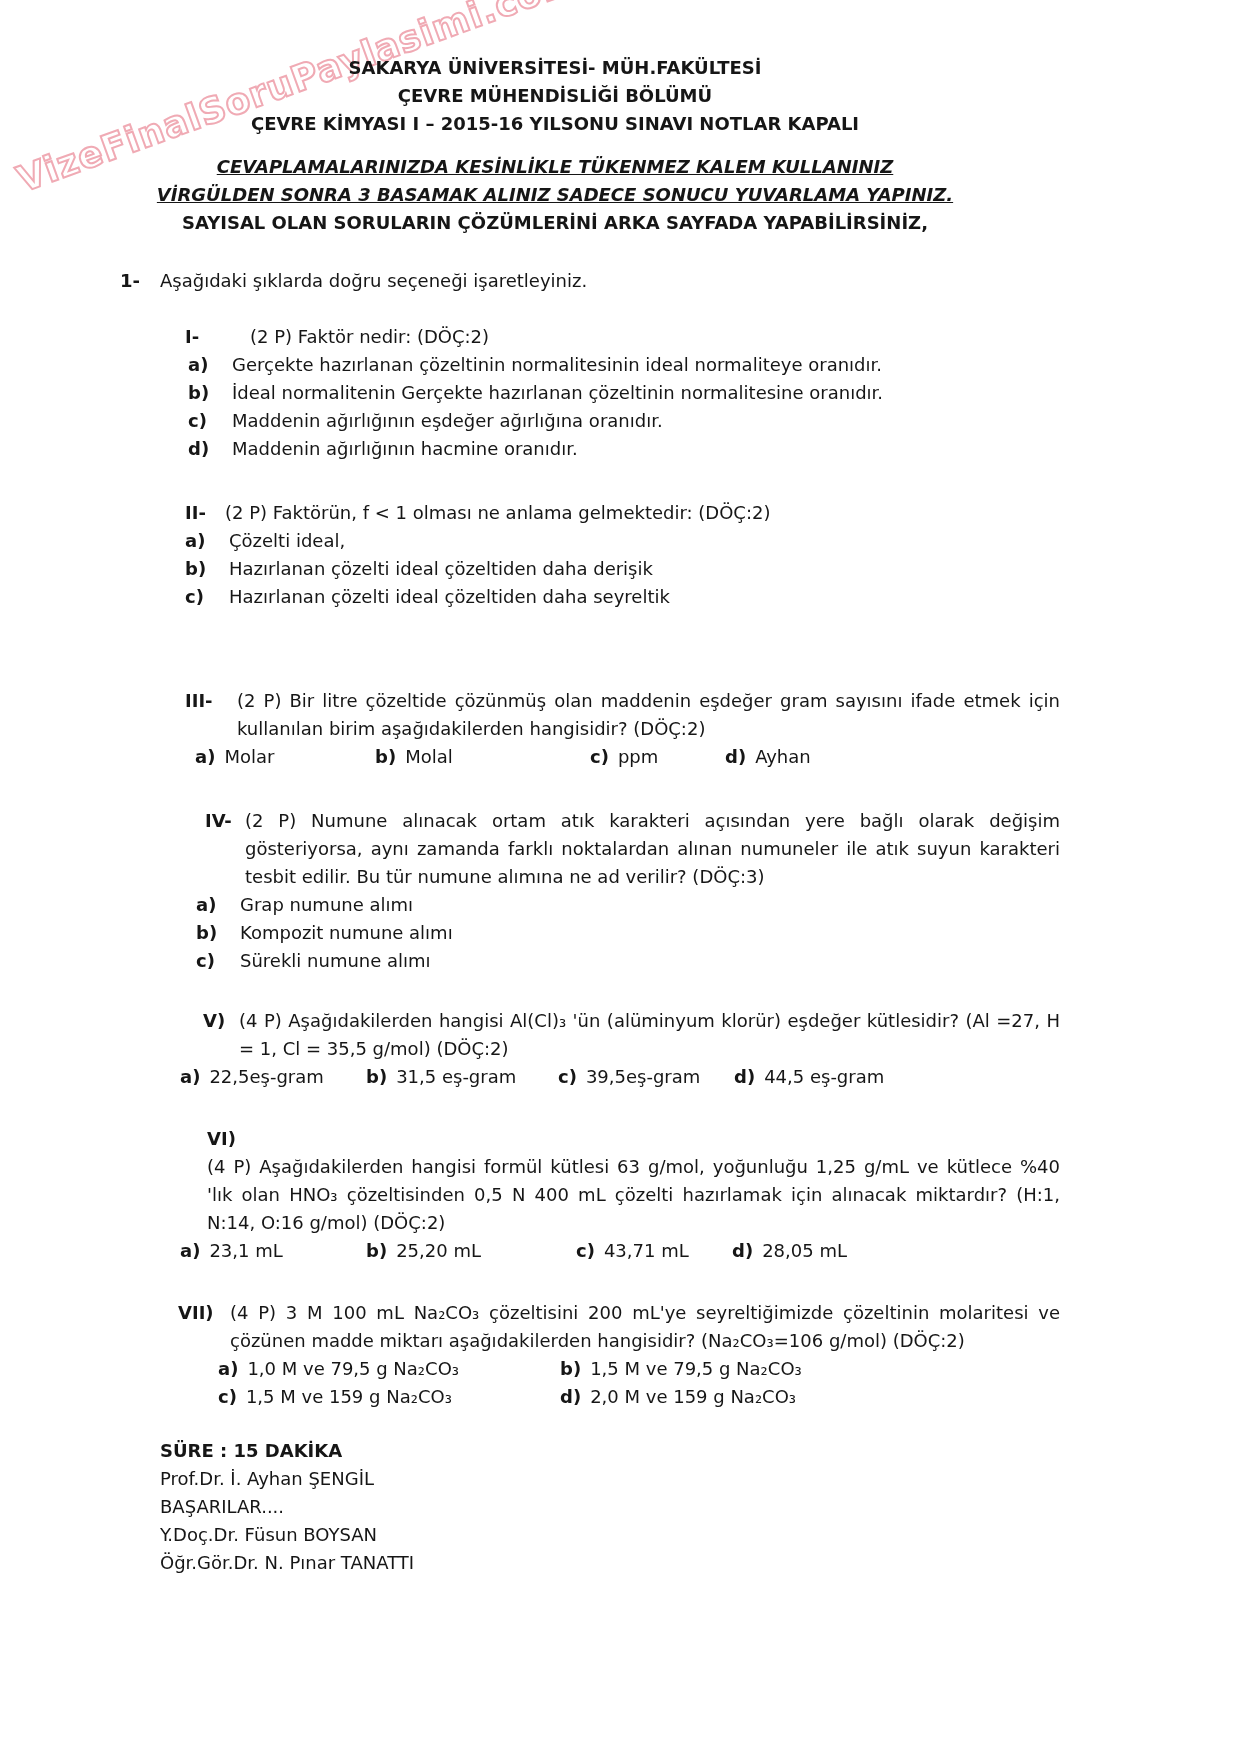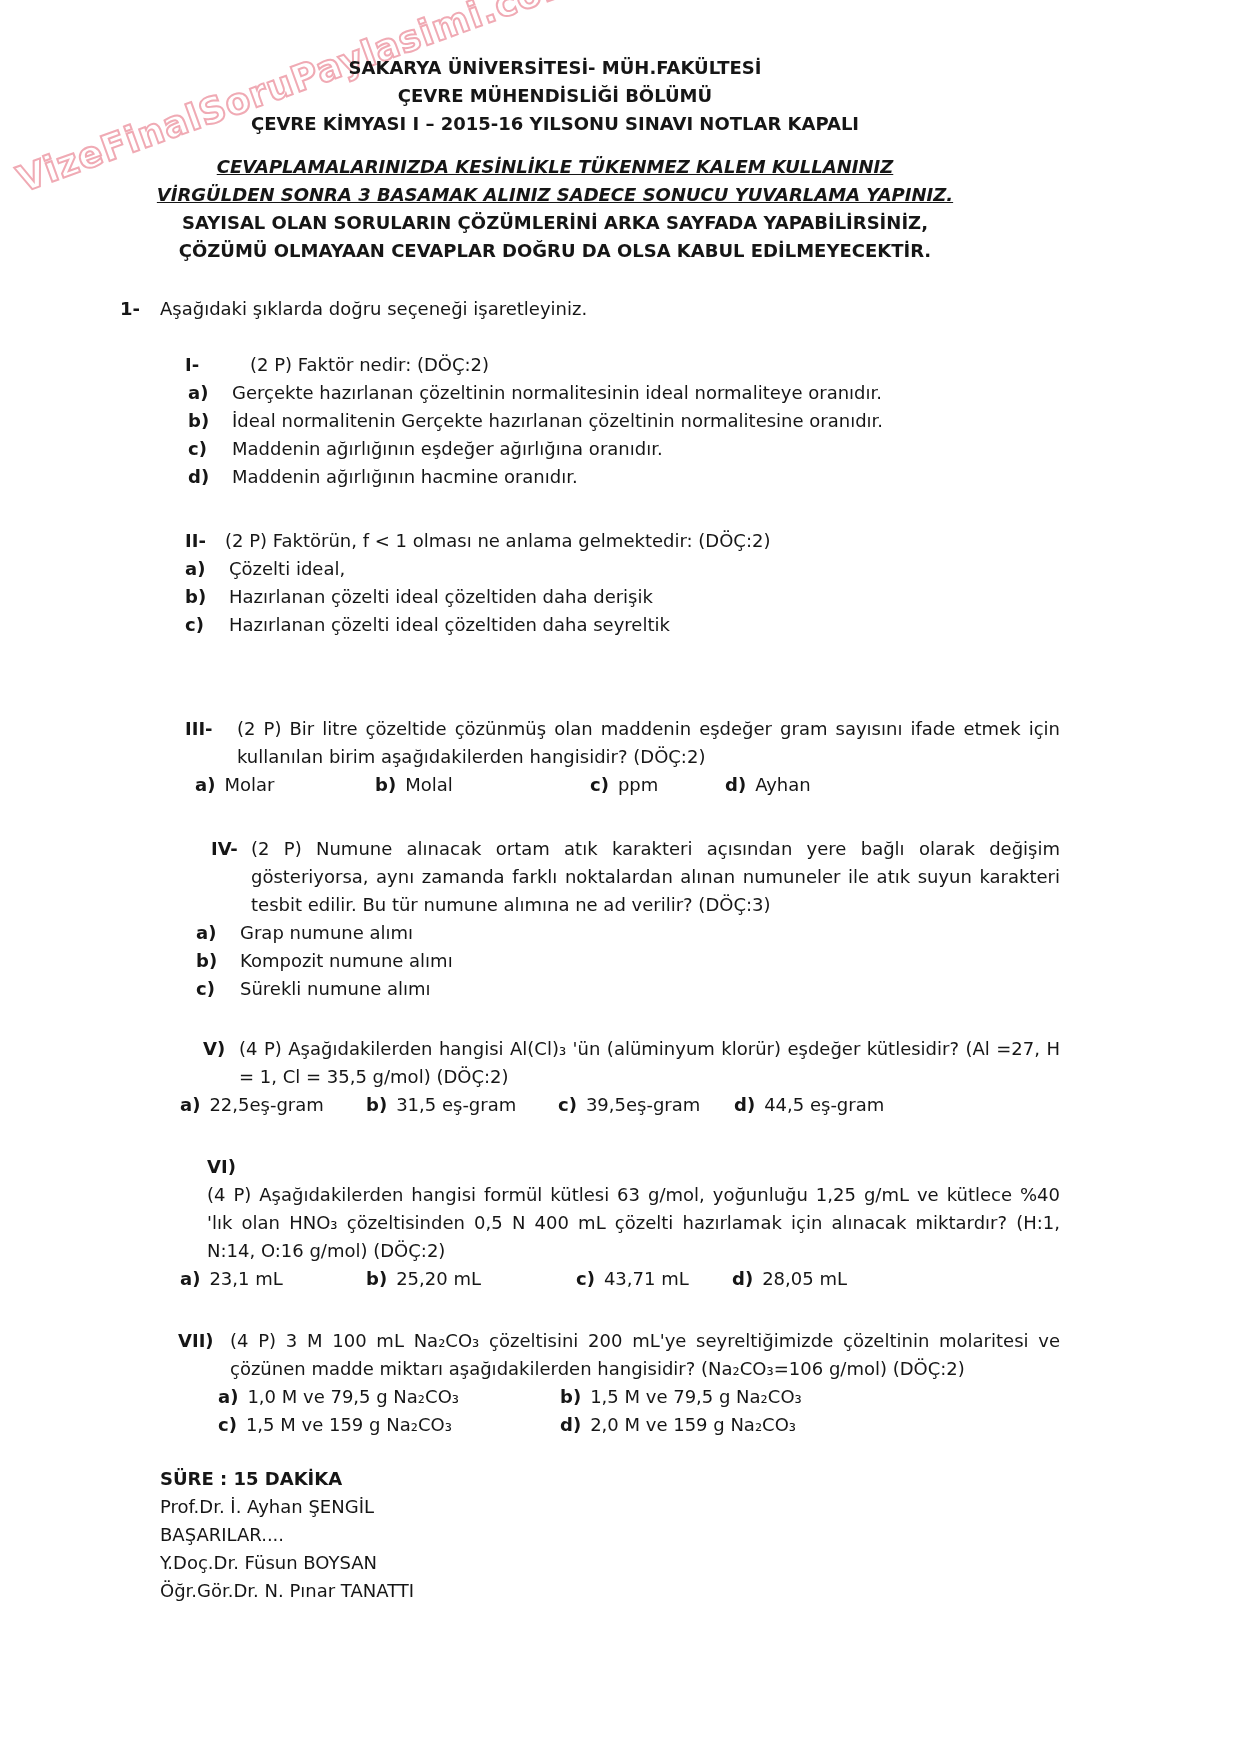--- a/index.html
+++ b/index.html
@@ -40,21 +40,21 @@
   .opts-grid { display:grid; grid-template-columns:342px auto; margin-left:33px; }
   .opts-grid .opt { display:flex; }
 
   #qI   { margin-top:28px; }  #qI .sq-label { width:65px; }  #qI .opts-block { margin-left:3px; }
   #qII  { margin-top:36px; }  #qII .sq-label { width:40px; }
   #qIII { margin-top:76px; }  #qIII .sq-label { width:52px; }
   #qIII .opts-inline { margin-left:10px; }
   #qIII .opts-inline .opt:nth-child(1){ width:180px; }
   #qIII .opts-inline .opt:nth-child(2){ width:215px; }
   #qIII .opts-inline .opt:nth-child(3){ width:135px; }
-  #qIV  { margin-top:36px; }  #qIV .sq-head { margin-left:26px; } #qIV .sq-label { width:40px; } #qIV .opts-block { margin-left:11px; }
+  #qIV  { margin-top:36px; }  #qIV .sq-head { margin-left:20px; } #qIV .sq-label { width:40px; } #qIV .opts-block { margin-left:11px; }
   #qV   { margin-top:32px; }  #qV .sq-head { margin-left:18px; }  #qV .sq-label { width:36px; }
   #qV .opts-inline { margin-left:-5px; }
   #qV .opts-inline .opt:nth-child(1){ width:186px; }
   #qV .opts-inline .opt:nth-child(2){ width:192px; }
   #qV .opts-inline .opt:nth-child(3){ width:176px; }
   #qVI  { margin-top:34px; }  #qVI .sq-head { margin-left:22px;flex-direction:column; } #qVI .sq-label { width:42px; }
   #qVI .opts-inline { margin-left:-5px; }
   #qVI .opts-inline .opt:nth-child(1){ width:186px; }
   #qVI .opts-inline .opt:nth-child(2){ width:210px; }
   #qVI .opts-inline .opt:nth-child(3){ width:156px; }
@@ -74,21 +74,20 @@
     <div class="center">
       <div class="bold">SAKARYA ÜNİVERSİTESİ- MÜH.FAKÜLTESİ</div>
       <div class="bold">ÇEVRE MÜHENDİSLİĞİ BÖLÜMÜ</div>
       <div class="bold">ÇEVRE KİMYASI I – 2015-16 YILSONU SINAVI NOTLAR KAPALI</div>
     </div>
 
     <div class="center instr-block">
       <div class="bold italic underline">CEVAPLAMALARINIZDA KESİNLİKLE TÜKENMEZ KALEM KULLANINIZ</div>
       <div class="bold italic underline">VİRGÜLDEN SONRA 3 BASAMAK ALINIZ SADECE SONUCU YUVARLAMA YAPINIZ.</div>
       <div class="bold">SAYISAL OLAN SORULARIN ÇÖZÜMLERİNİ ARKA SAYFADA YAPABİLİRSİNİZ,</div>
-      <div class="bold">ÇÖZÜMÜ OLMAYAAN CEVAPLAR DOĞRU DA OLSA KABUL EDİLMEYECEKTİR.</div>
     </div>
 
     <div class="q1">
       <span class="q1-num">1-</span>
       <span>Aşağıdaki şıklarda doğru seçeneği işaretleyiniz.</span>
     </div>
 
     <div class="sq" id="qI">
       <div class="sq-head">
         <span class="sq-label">I-</span>

